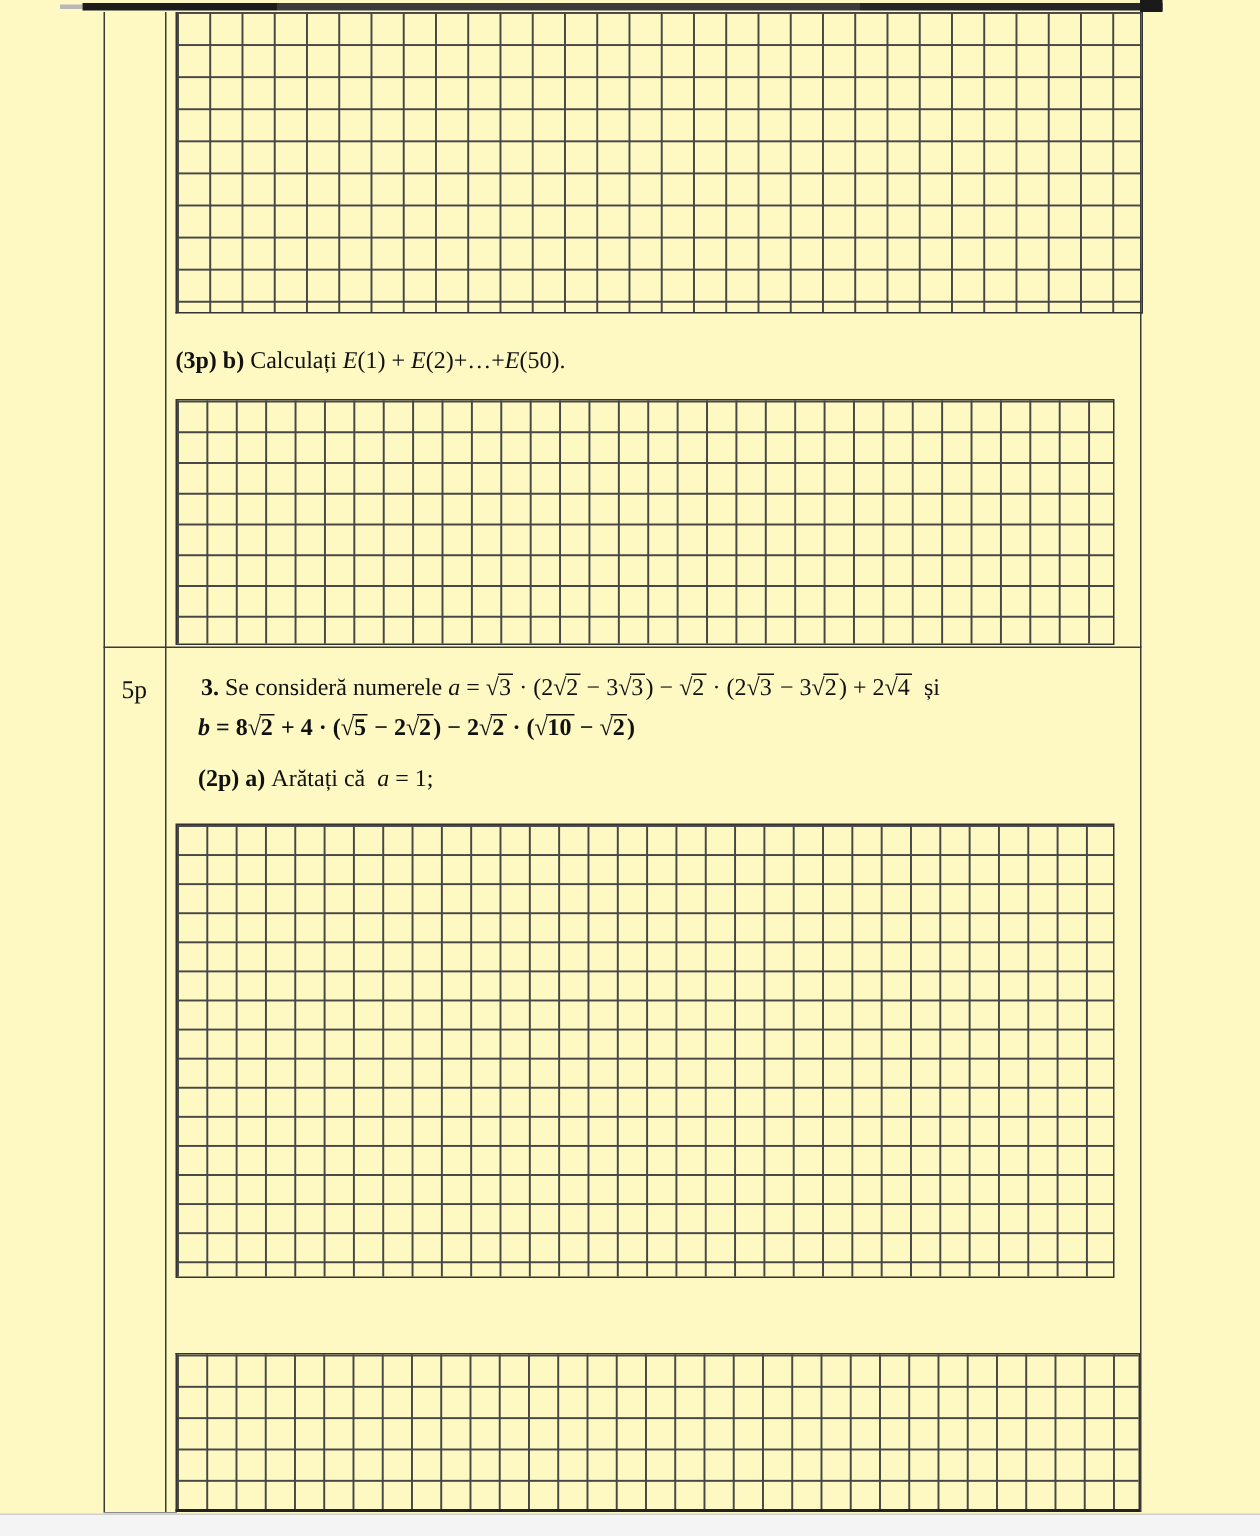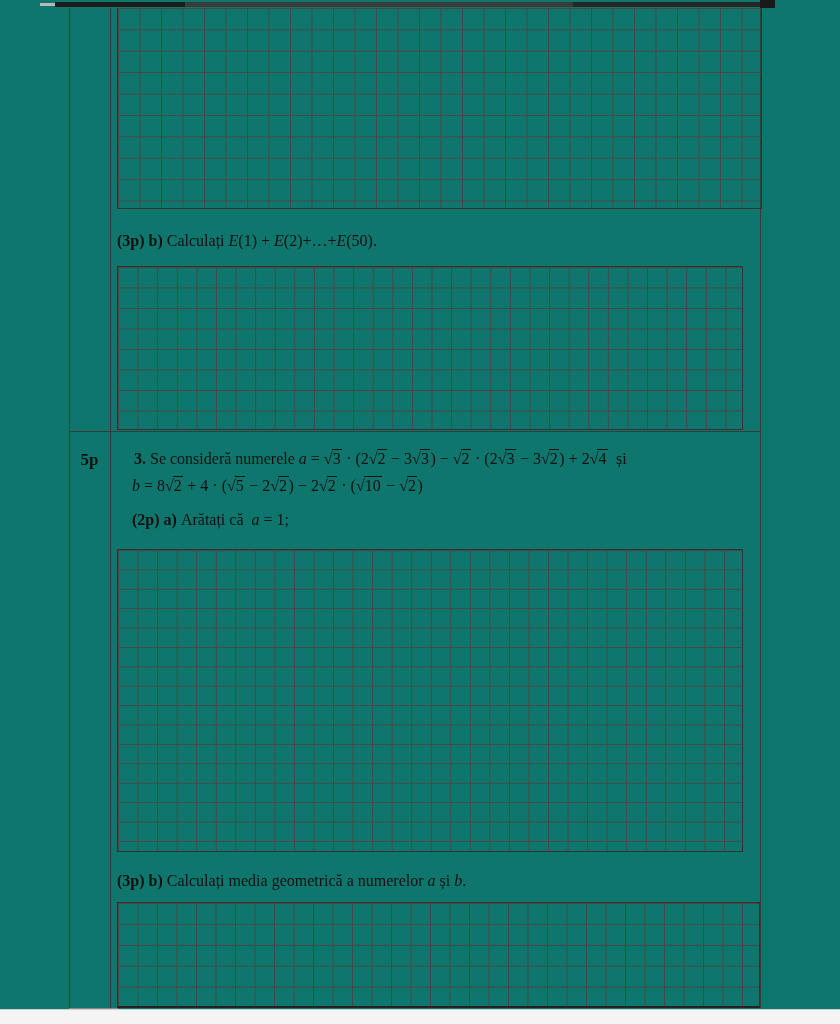--- a/index.html
+++ b/index.html
@@ -1,16 +1,16 @@
 <!DOCTYPE html>
 <html style="--border: #3a3a3a; --grid_line: #474747; --grid_border: #333333; --top_bar: #2e2e2e; --outside_bg: #f4f4f4;"><head>
 <meta charset="utf-8">
 <style>
   html,body{margin:0;padding:0;background:#fff;}
-  #page{position:relative;width:840px;height:1024px;background:#0f766e;overflow:hidden;
+  #page{position:relative;width:840px;height:1024px;background:#fef9c3;overflow:hidden;
         font-family:"Liberation Serif","DejaVu Serif",serif;color:#111;}
 
   
   .bar-lead{position:absolute;left:40px;top:3px;width:15px;height:3px;background:#b8b8b8;}
   .bar-main{position:absolute;left:55px;top:2px;width:720px;height:5px;
             background:linear-gradient(to right,#1c1c1c 0 18%,#3b3b3b 18% 72%,#262626 72%);}
   .bar-nub{position:absolute;left:760px;top:0;width:15px;height:8px;background:#1a1a1a;}
 
   
   .vline{position:absolute;width:1px;background:var(--border,#3a3a3a);}
@@ -29,25 +29,25 @@
   #grid-top {left:117px;top:8px;  width:645px;height:201px;background-size:21.5px 21.4px;border-top:none;}
   #grid-2b  {left:117px;top:266px;width:626px;height:164px;background-size:19.6px 20.5px;}
   #grid-3a  {left:117px;top:549px;width:626px;height:303px;background-size:19.55px 19.4px;}
   #grid-3b  {left:117px;top:902px;width:643px;height:106px;background-size:19.5px 20.9px;
              border-bottom:2px solid #222;}
 
   
   .textline{position:absolute;font-size:16px;line-height:20px;white-space:nowrap;}
   #line-2b{left:117px;top:231px;}
   #p3-l1  {left:134px;top:449px;}
-  #p3-l2  {left:132px;top:476px;}
+  #p3-l2  {left:132px;top:476px;font-weight:bold;}
   #p3-a   {left:132px;top:510px;}
   #p3-b   {left:117px;top:871px;}
   #points {position:absolute;left:69px;top:450px;width:41px;text-align:center;
-           font-weight:bold;font-size:17px;}
+           font-weight:normal;font-size:17px;}
 
   .bold{font-weight:bold;}
   .ital{font-style:italic;}
   .sq{white-space:nowrap;}
   .sq .rt{font-style:normal;}
   .sq .rad{border-top:1.4px solid #111;padding:0 1.5px 0 1px;margin-left:-1px;}
 
   
   #page-bottom-edge{position:absolute;left:0;top:1009px;width:840px;height:15px;
            background:var(--outside_bg,#f4f4f4);border-top:1px solid #cfcfcf;box-sizing:border-box;}
@@ -74,18 +74,17 @@
   <div id="grid-2b" class="grid"></div>
 
   <div id="points">5p</div>
 
   <div id="p3-l1" class="textline"><span class="bold">3. </span><span>Se consideră numerele </span><span class="ital">a</span><span> = </span><span class="sq"><span class="rt">√</span><span class="rad">3</span></span><span> · (2</span><span class="sq"><span class="rt">√</span><span class="rad">2</span></span><span> − 3</span><span class="sq"><span class="rt">√</span><span class="rad">3</span></span><span>) − </span><span class="sq"><span class="rt">√</span><span class="rad">2</span></span><span> · (2</span><span class="sq"><span class="rt">√</span><span class="rad">3</span></span><span> − 3</span><span class="sq"><span class="rt">√</span><span class="rad">2</span></span><span>) + 2</span><span class="sq"><span class="rt">√</span><span class="rad">4</span></span><span>&nbsp; și</span></div>
   <div id="p3-l2" class="textline"><span class="ital">b</span><span> = 8</span><span class="sq"><span class="rt">√</span><span class="rad">2</span></span><span> + 4 · (</span><span class="sq"><span class="rt">√</span><span class="rad">5</span></span><span> − 2</span><span class="sq"><span class="rt">√</span><span class="rad">2</span></span><span>) − 2</span><span class="sq"><span class="rt">√</span><span class="rad">2</span></span><span> · (</span><span class="sq"><span class="rt">√</span><span class="rad">10</span></span><span> − </span><span class="sq"><span class="rt">√</span><span class="rad">2</span></span><span>)</span></div>
   <div id="p3-a" class="textline"><span class="bold">(2p) a) </span><span>Arătați că&nbsp; </span><span class="ital">a</span><span> = 1;</span></div>
 
   <div id="grid-3a" class="grid"></div>
 
-  <div id="p3-b" class="textline"><span class="bold">(3p) b) </span><span>Calculați media geometrică a numerelor </span><span class="ital">a</span><span> și </span><span class="ital">b</span><span>.</span></div>
 
   <div id="grid-3b" class="grid"></div>
 
   <div id="page-bottom-edge"></div>
 </div>
 
 </body></html>

